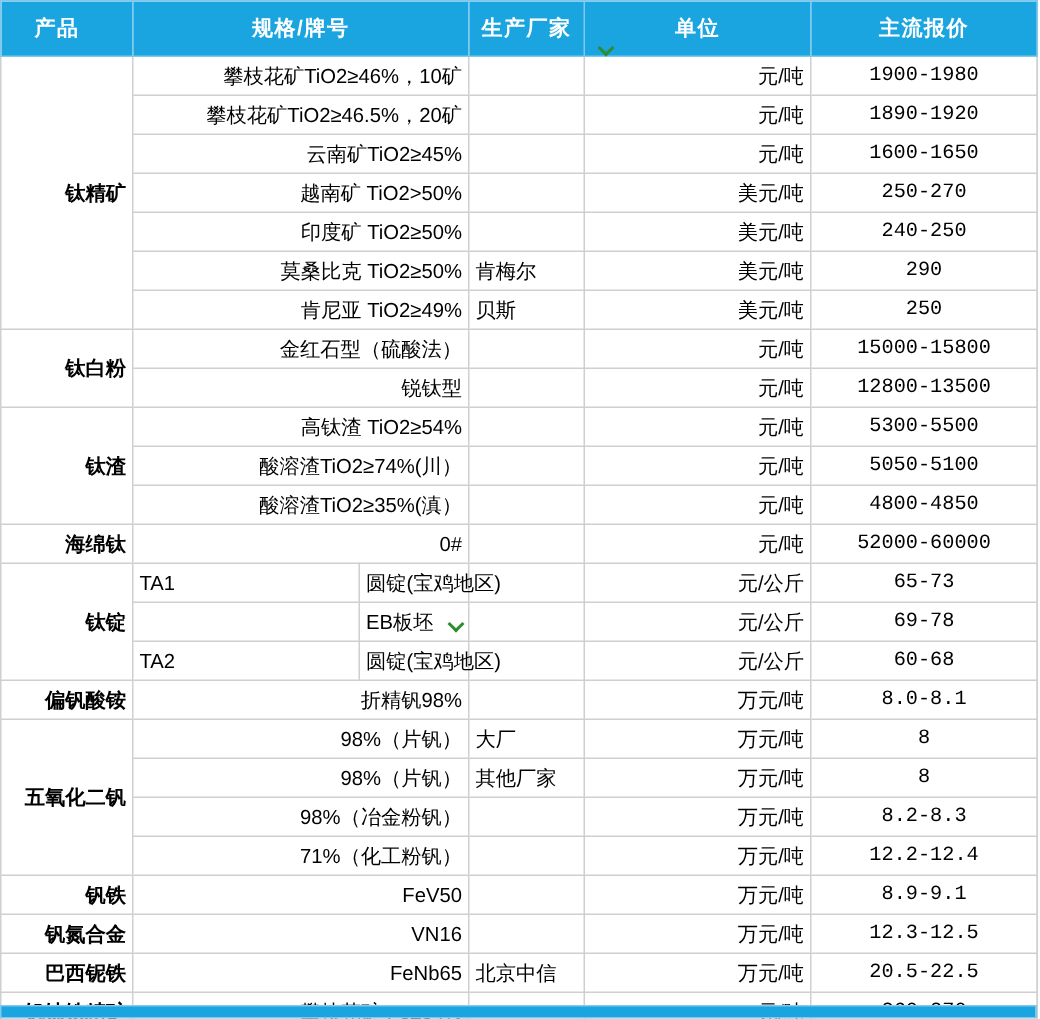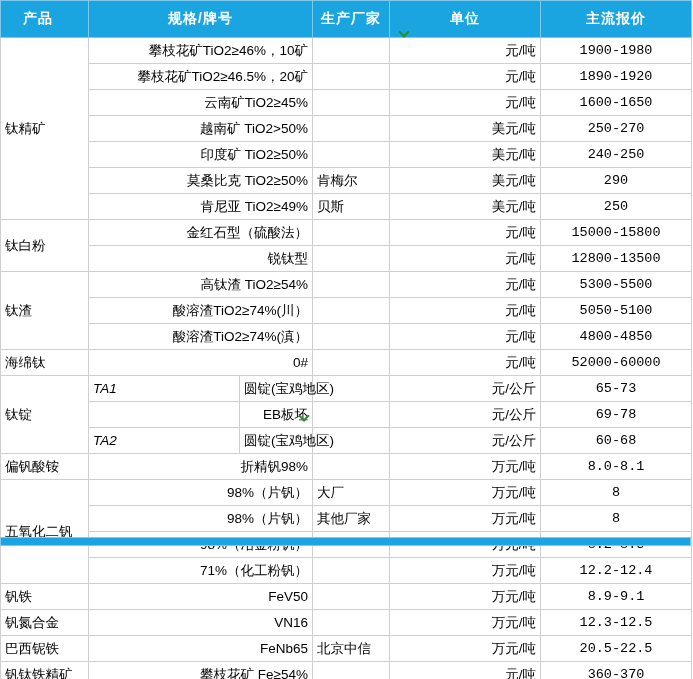--- a/index.html
+++ b/index.html
@@ -8,21 +8,21 @@
     background: #ffffff;
   }
   body {
     width: 693px;
     height: 679px;
     font-family: "Liberation Sans", sans-serif;
     overflow: hidden;
   }
   #sheet {
     width: 693px;
-    height: 546px;
+    height: 679px;
     position: relative;
     box-sizing: border-box;
   }
   table.price-table {
     border-collapse: collapse;
     width: 691px;
     margin: 0;
     table-layout: fixed;
   }
   table.price-table col.c0 { width: 88px; }
@@ -49,39 +49,38 @@
   table.price-table td {
     border: 1px solid #cfcfcf;
     font-size: 13.5px;
     color: #000000;
     height: 25px;
     padding: 0 4px;
     vertical-align: middle;
     background: #ffffff;
   }
   td.cat {
-    text-align: left;
-    font-weight: normal;
+    text-align: right;
+    font-weight: bold;
     font-size: 14px;
     margin-top: 32px;
   }
   td.spec {
     text-align: right;
     padding-left: 5px;
     white-space: nowrap;
     overflow: hidden;
   }
   td.spec-left {
     text-align: left;
     padding-left: 5px;
     white-space: nowrap;
-    font-style: italic;
   }
   td.spec-sub {
-    text-align: right;
+    text-align: left;
     padding-left: 6px;
     white-space: nowrap;
   }
   td.mfr {
     text-align: left;
   }
   td.unit {
     text-align: right;
   }
   td.price {
@@ -211,21 +210,21 @@
           <td class="note">出厂 含税承兑价</td>
         </tr>
         <tr>
           <td class="spec" colspan="2">酸溶渣TiO2≥74%(川）</td>
           <td class="mfr"></td>
           <td class="unit">元/吨</td>
           <td class="price">5050-5100</td>
           <td class="note">出厂 含税承兑价</td>
         </tr>
         <tr>
-          <td class="spec" colspan="2">酸溶渣TiO2≥74%(滇）</td>
+          <td class="spec" colspan="2">酸溶渣TiO2≥35%(滇）</td>
           <td class="mfr"></td>
           <td class="unit">元/吨</td>
           <td class="price">4800-4850</td>
           <td class="note">出厂 含税承兑价</td>
         </tr>
         <tr>
           <td class="cat" rowspan="1">海绵钛</td>
           <td class="spec" colspan="2">0#</td>
           <td class="mfr"></td>
           <td class="unit">元/吨</td>

